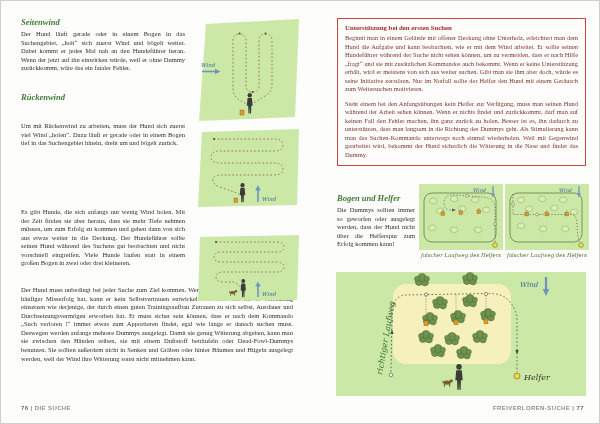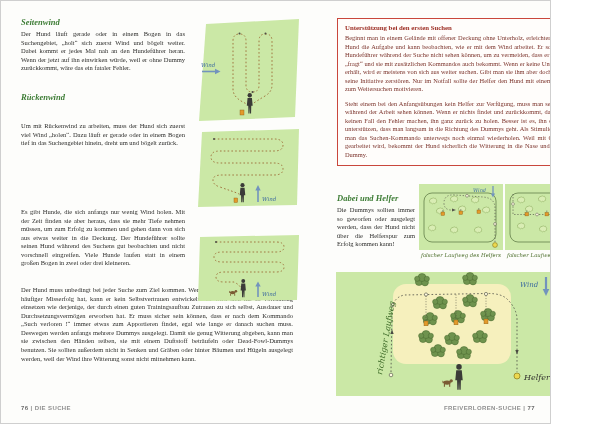--- a/index.html
+++ b/index.html
@@ -1,18 +1,18 @@
 <!DOCTYPE html>
 <html><head>
 <meta charset="utf-8">
 <style>
   * { margin:0; padding:0; box-sizing:border-box; }
   html,body { width:600px; height:424px; }
   body { font-family:"Liberation Serif", serif; background:#ffffff; }
-  .spread { position:relative; width:551px; height:424px; background:#fdfdfb; border:1px solid #cfcfcf; overflow:hidden; }
+  .spread { position:relative; width:600px; height:424px; background:#fdfdfb; border:1px solid #cfcfcf; overflow:hidden; }
 
   .body-text { font-size:6.5px; line-height:1.32; color:#2e2e2c; text-align:justify; position:absolute; }
   .heading-green { position:absolute; font-family:"Liberation Serif",serif; font-style:italic; font-weight:bold; font-size:8.5px; color:#3e7d36; }
 
   .info-box { position:absolute; left:336px; top:17px; width:249px; border:1.5px solid #c9473c; padding:5px 7px 6px 7px; background:#fffdfb; }
   .info-box-title { font-weight:bold; font-size:6.8px; color:#9c2d23; margin-bottom:3px; font-family:"Liberation Serif",serif; }
   .info-box-text { font-size:6.4px; line-height:1.33; color:#7c342c; text-align:justify; }
   .info-box-text + .info-box-text { margin-top:6px; }
 
   .diagram { position:absolute; }
@@ -126,21 +126,21 @@
     <span>|</span>
     <span>DIE SUCHE</span>
   </div>
 
   <div class="info-box">
     <div class="info-box-title">Unterstützung bei den ersten Suchen</div>
     <div class="info-box-text">Beginnt man in einem Gelände mit offener Deckung ohne Unterholz, erleichtert man dem Hund die Aufgabe und kann beobachten, wie er mit dem Wind arbeitet. Er sollte seinen Hundeführer während der Suche nicht sehen können, um zu vermeiden, dass er nach Hilfe „fragt“ und sie mit zusätzlichen Kommandos auch bekommt. Wenn er keine Unterstützung erhält, wird er meistens von sich aus weiter suchen. Gibt man sie ihm aber doch, würde es seine Initiative zerstören. Nur im Notfall sollte der Helfer den Hund mit einem Geräusch zum Weitersuchen motivieren.</div>
     <div class="info-box-text">Steht einem bei den Anfangsübungen kein Helfer zur Verfügung, muss man seinen Hund während der Arbeit sehen können. Wenn er nichts findet und zurückkommt, darf man auf keinen Fall den Fehler machen, ihn ganz zurück zu holen. Besser ist es, ihn dadurch zu unterstützen, dass man langsam in die Richtung des Dummys geht. Als Stimulierung kann man das Suchen-Kommando unterwegs noch einmal wiederholen. Weil mit Gegenwind gearbeitet wird, bekommt der Hund sicherlich die Witterung in die Nase und findet das Dummy.</div>
   </div>
 
-  <div class="heading-green" style="left:336px; top:192px;">Dabei und Helfer</div>
+  <div class="heading-green" style="left:336px; top:192px;">Bogen und Helfer</div>
   <div class="body-text" style="left:336px; top:205px; width:78px;">Die Dummys sollten immer so geworfen oder ausgelegt werden, dass der Hund nicht über die Helferspur zum Erfolg kommen kann!</div>
 
   <div class="diagram" style="left:418px; top:183px;">
     <svg width="84" height="66" viewBox="0 0 84 66">
       <rect width="84" height="66" fill="#cbe8a6"></rect>
       <rect x="5" y="9" width="72" height="49" rx="8" fill="none" stroke="#55703c" stroke-width="0.7"></rect>
       <text x="54" y="8" font-size="5" fill="#3d6b9e">Wind</text>
       <g stroke="#7293bd" fill="#7293bd">
         <line x1="74" y1="2" x2="74" y2="10" stroke-width="1.3"></line>
         <polygon points="71.9,9.5 74,13.5 76.1,9.5" stroke="none"></polygon>

